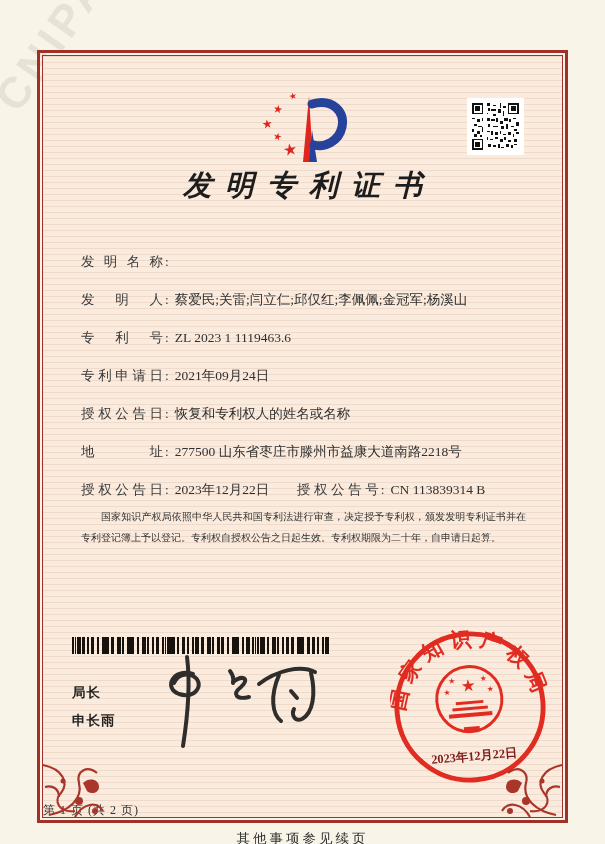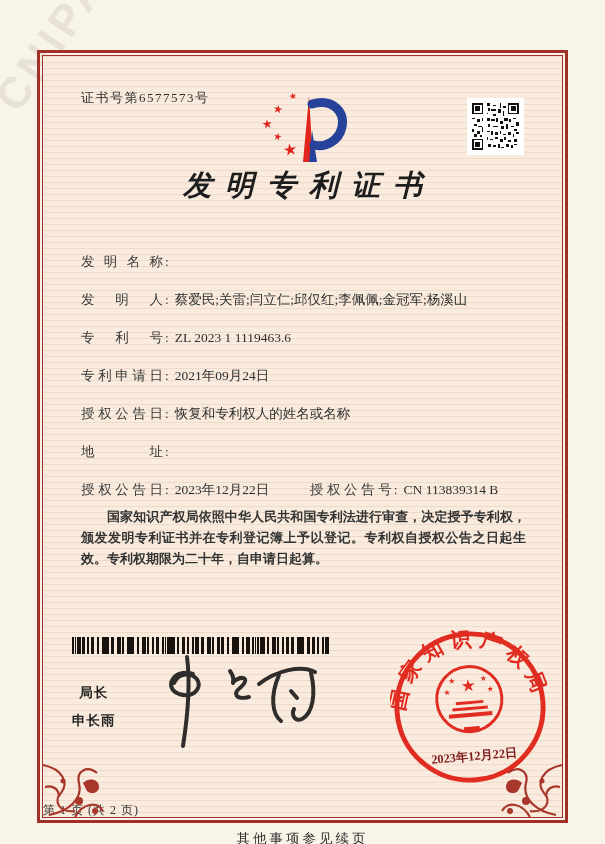--- a/index.html
+++ b/index.html
@@ -53,34 +53,34 @@
   }
   .fields{position:absolute;left:38px;right:40px;top:196px;font-size:13.5px;}
   .frow{display:flex;align-items:center;height:20px;margin-bottom:18px;white-space:nowrap;}
   .flabel{
     display:inline-block;width:82px;flex:0 0 82px;
     text-align:justify;text-align-last:justify;color:#3a3a3a;
   }
   .fcolon{margin:0 6px 0 2px;color:#3a3a3a;}
   .fvalue{color:#2f2f2f;}
   .fvalue.fixed{width:118px;flex:0 0 118px;}
-  .flabel.second{margin-left:17px;}
-  .legal{position:absolute;left:38px;right:36px;top:450px;font-size:13px;line-height:21px;color:#333;font-weight:bold;}
+  .flabel.second{margin-left:4px;}
+  .legal{position:absolute;left:38px;right:36px;top:450px;font-size:10px;line-height:21px;color:#333;}
   .legal p{margin:0 0 9px 0;text-indent:2em;text-align:justify;}
   .barcode{
     position:absolute;left:29px;top:581px;width:258px;height:17px;
     background:
       repeating-linear-gradient(90deg,#17120e 0 2px,rgba(0,0,0,0) 2px 5px),
       repeating-linear-gradient(90deg,rgba(0,0,0,0) 0 3px,#17120e 3px 4px,rgba(0,0,0,0) 4px 9px),
       repeating-linear-gradient(90deg,rgba(0,0,0,0) 0 6px,#17120e 6px 9px,rgba(0,0,0,0) 9px 13px);
   }
   .signer{
     position:absolute;left:29px;top:628px;
     font-family:"Liberation Sans","DejaVu Sans",sans-serif;
-    font-weight:600;font-size:13.5px;color:#222;text-align:center;
+    font-weight:600;font-size:13.5px;color:#222;
   }
   .signer .line{margin-bottom:10px;letter-spacing:1px;}
   .signature{position:absolute;left:110px;top:596px;width:180px;height:100px;}
   .seal{position:absolute;left:348px;top:572px;width:158px;height:158px;transform:rotate(-5deg);opacity:0.96;}
   .page-info{
     position:absolute;left:0;right:0;top:746px;text-align:left;
     font-size:12px;color:#333;letter-spacing:1px;
   }
   .cont-note{
     position:absolute;left:0;right:0;top:830px;text-align:center;
@@ -93,21 +93,20 @@
 <div class="wm" style="left:-28px;top:16px;">CNIPA</div>
 <div class="wm" style="left:150px;top:96px;">CNIPA</div>
 <div class="wm" style="left:362px;top:248px;">CNIPA</div>
 <div class="wm" style="left:14px;top:388px;">CNIPA</div>
 <div class="wm" style="left:112px;top:516px;">CNIPA</div>
 <div class="wm" style="left:318px;top:648px;">CNIPA</div>
 
 <div class="frame">
   <div class="frame-inner">
 
-    <div class="cert-no">证书号第6577573号</div>
 
     <div class="logo">
       <span class="star" style="left:30px;top:2px;font-size:9px;transform:rotate(-14deg);">★</span>
       <span class="star" style="left:14px;top:14px;font-size:11px;transform:rotate(10deg);">★</span>
       <span class="star" style="left:3px;top:28px;font-size:12px;transform:rotate(-8deg);">★</span>
       <span class="star" style="left:14px;top:42px;font-size:10px;transform:rotate(12deg);">★</span>
       <span class="star" style="left:24px;top:52px;font-size:16px;transform:rotate(-10deg);">★</span>
       <svg width="94" height="82" viewBox="0 0 94 82">
         <path d="M50,6 L44,72 L54,72 Z" fill="#e0251c"></path>
         <path d="M53,40 L58,72 L50,72 Z" fill="#26429a"></path>
@@ -162,20 +161,21 @@
         <span class="fvalue">2021年09月24日</span>
       </div>
       <div class="frow">
         <span class="flabel">授权公告日</span>
           <span class="fcolon">:</span>
         <span class="fvalue">恢复和专利权人的姓名或名称</span>
       </div>
       <div class="frow">
         <span class="flabel">地址</span>
           <span class="fcolon">:</span>
+        <span class="fvalue">277500 山东省枣庄市滕州市益康大道南路2218号</span>
       </div>
       <div class="frow">
         <span class="flabel">授权公告日</span>
           <span class="fcolon">:</span>
         <span class="fvalue fixed">2023年12月22日</span>
         <span class="flabel second">授权公告号</span>
           <span class="fcolon">:</span>
         <span class="fvalue">CN 113839314 B</span>
       </div>
     </div>

